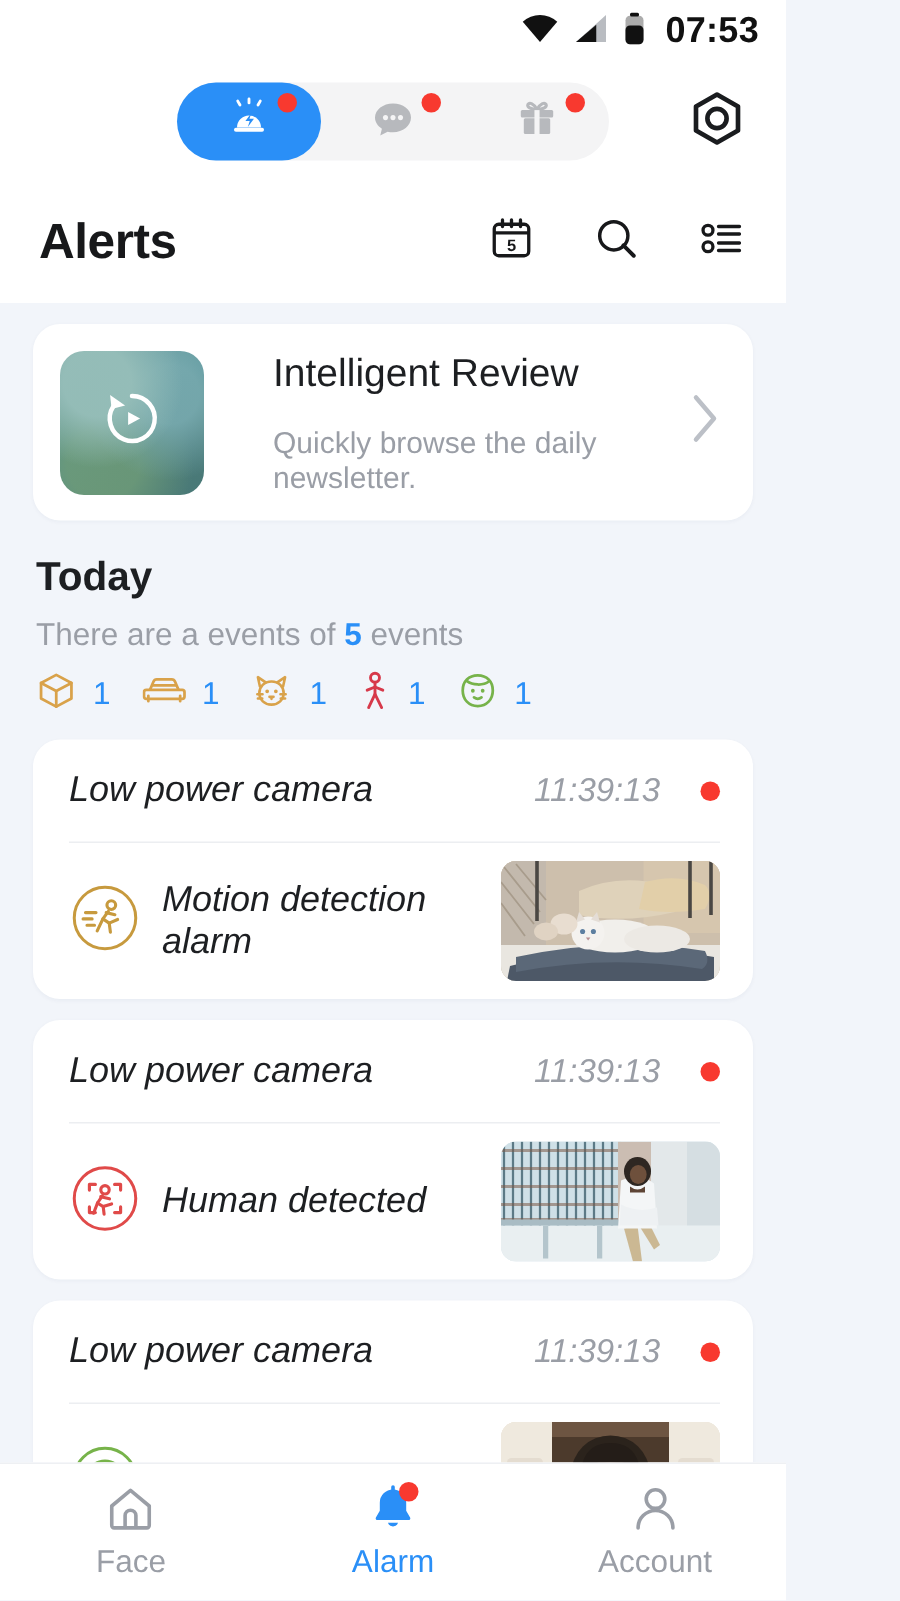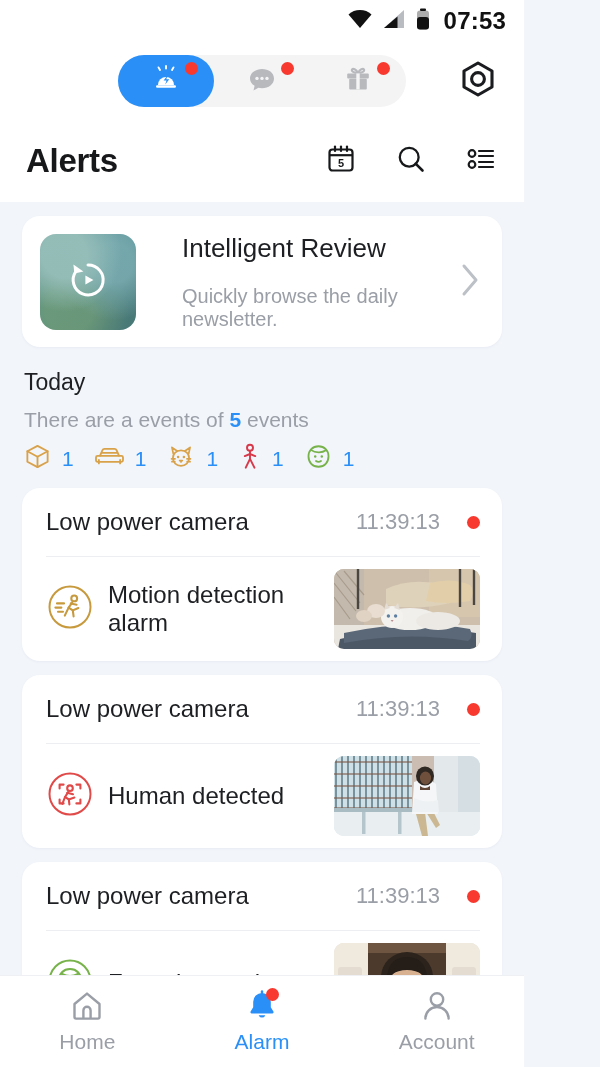--- a/index.html
+++ b/index.html
@@ -80,31 +80,31 @@
     display: flex; align-items: center; justify-content: center;
     position: relative; overflow: hidden;
   }
   .review-text { margin-left: 22px; flex: 1; min-width: 0; }
   .review-title { font-size: 26px; color: #1d1f22; line-height: 1.25; }
   .review-sub { font-size: 20px; color: #9a9ea6; margin-top: 20px; }
   .chev { color: #bcc0c7; flex: none; }
 
   
   .today-wrap { padding: 22px 24px 0 24px; }
-  .today-title { font-size: 23px; color: #1d1f22; font-weight: normal; }
+  .today-title { font-size: 27px; color: #1d1f22; font-weight: bold; }
   .today-sub { font-size: 21px; color: #9a9ea6; margin-top: 12px; }
   .today-sub .num { color: #2a8ff7; font-weight: bold; }
   .chips { display: flex; align-items: center; gap: 0; margin-top: 11px; }
   .chip { display: flex; align-items: center; margin-right: 21px; }
   .chip .cnum { font-size: 21px; color: #2a8ff7; margin-left: 11px; }
 
   
   .alert-card {
     margin: 14px 22px 0 22px; background: #fff; border-radius: 18px;
-    box-shadow: 0 1px 3px rgba(30,50,90,.045); overflow: hidden;
+    box-shadow: 0 1px 3px rgba(30,50,90,.045); overflow: hidden; font-style: italic;
   }
   .ac-head {
     height: 68px; display: flex; align-items: center; justify-content: space-between;
     padding: 0 22px 0 24px;
   }
   .ac-device { font-size: 24px; color: #1d1f22; }
   .ac-right { display: flex; align-items: center; gap: 27px; }
   .ac-time { font-size: 22px; color: #9a9ea6; }
   .ac-unread { width: 13px; height: 13px; border-radius: 50%; background: #f8392f; }
   .ac-sep { height: 1px; background: #eceef1; margin: 0 22px 0 24px; }
@@ -537,21 +537,21 @@
 
   <div class="bottomnav">
 
     <div class="nav-item">
       <span class="nav-ico">
         <svg width="34" height="32" viewBox="0 0 34 32">
           <path d="M4.5 14 L17 3.6 L29.5 14 V27 a1.6 1.6 0 0 1 -1.6 1.6 H6.1 A1.6 1.6 0 0 1 4.5 27 Z" fill="none" stroke="#9a9ea6" stroke-width="2.4" stroke-linejoin="round"></path>
           <path d="M13.4 28.6 V20.4 a3.6 3.6 0 0 1 7.2 0 v8.2" fill="none" stroke="#9a9ea6" stroke-width="2.4" stroke-linejoin="round"></path>
         </svg>
       </span>
-      <span class="nav-label">Home</span>
+      <span class="nav-label">Face</span>
     </div>
 
     <div class="nav-item active">
       <span class="nav-ico">
         <svg width="34" height="32" viewBox="0 0 34 32">
           <path d="M17 3 a8.8 8.8 0 0 1 8.8 8.8 v5.4 l2.6 4.4 a1.2 1.2 0 0 1 -1 1.8 H6.6 a1.2 1.2 0 0 1 -1 -1.8 l2.6 -4.4 v-5.4 A8.8 8.8 0 0 1 17 3 z" fill="#2a8ff7"></path>
           <path d="M13.6 25.2 a3.6 3.6 0 0 0 6.8 0 z" fill="#2a8ff7"></path>
           <path d="M17 1.4 v2.6" stroke="#2a8ff7" stroke-width="2.4" stroke-linecap="round"></path>
         </svg>
         <span class="nav-badge"></span>

